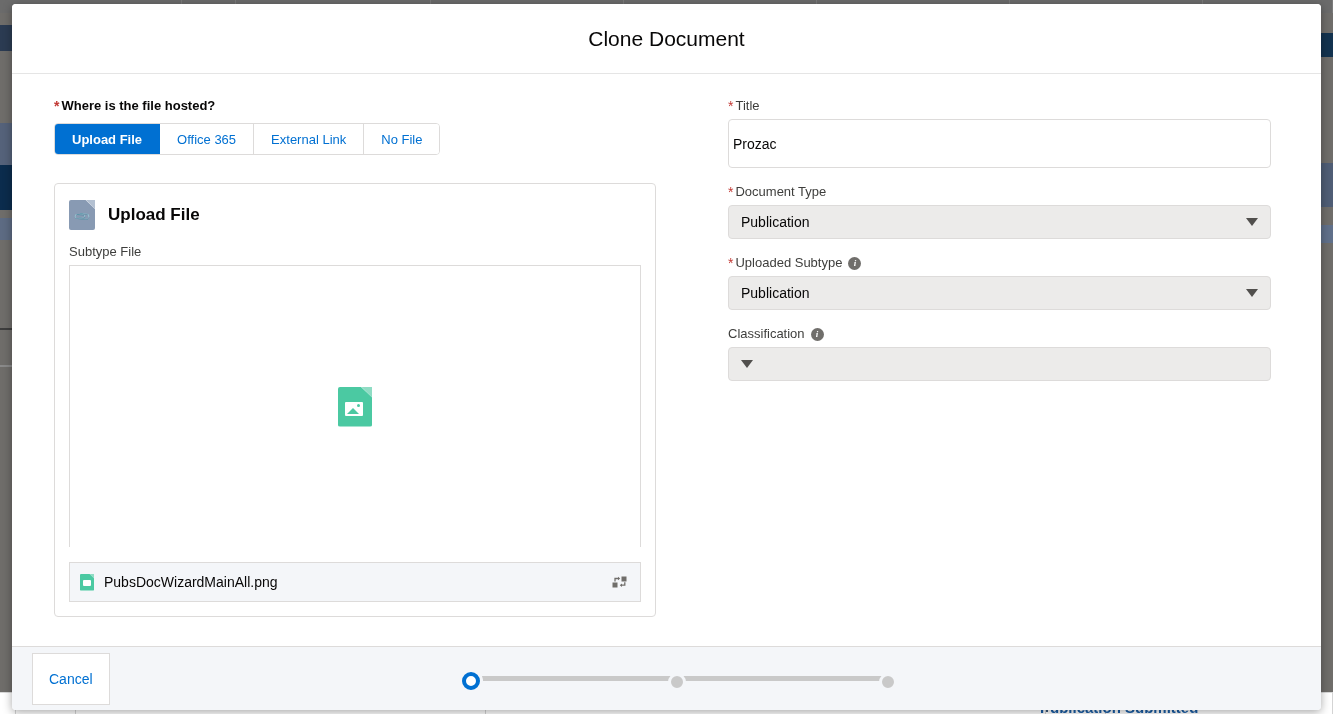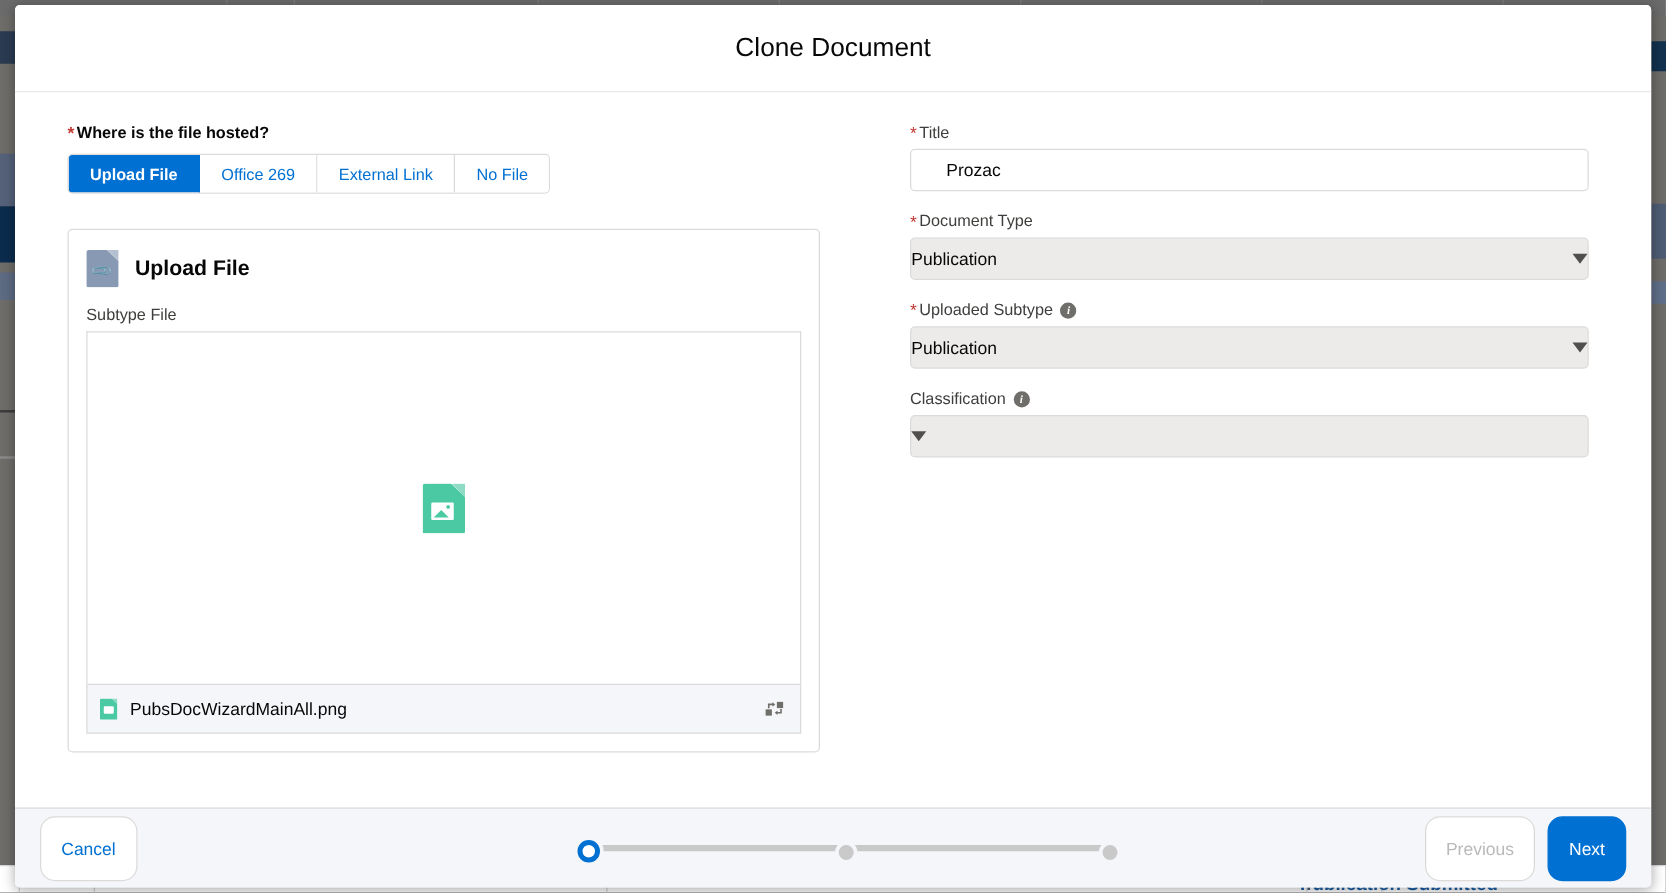--- a/index.html
+++ b/index.html
@@ -264,20 +264,21 @@
     background: #4bc9a2;
   }
 
   .file-row {
     border: 1px solid #dddbda;
     background: #f4f6f9;
     height: 40px;
     display: flex; align-items: center;
     padding: 0 12px 0 10px;
     gap: 10px;
+    margin-top: 15px;
   }
   .file-row-icon {
     position: relative;
     width: 14px; height: 17px;
     flex: 0 0 14px;
   }
   .file-row-icon .sheet {
     position: absolute; inset: 0;
     background: #4bc9a2;
     border-radius: 1px;
@@ -302,38 +303,38 @@
     width: 16px; height: 16px;
     position: relative;
     cursor: pointer;
     flex: 0 0 16px;
   }
 
   
   .field { margin-bottom: 16px; }
   .text-input {
     width: 100%;
-    height: 34px;
+    height: 49px;
     border: 1px solid #dddbda;
     border-radius: 4px;
-    padding: 0 28px;
+    padding: 0 4px;
     font-size: 14px;
     font-family: inherit;
     color: #080707;
     background: #fff;
     outline: none;
   }
   .select-box {
     width: 100%;
     height: 34px;
     border: 1px solid #dddbda;
     border-radius: 4px;
     background: #ecebea;
     display: flex; align-items: center;
-    padding: 0 0;
+    padding: 0 12px;
     font-size: 14px;
     color: #080707;
     cursor: pointer;
     position: relative;
   }
   .select-box .val { flex: 1; }
   .caret {
     width: 0; height: 0;
     border-left: 6px solid transparent;
     border-right: 6px solid transparent;
@@ -347,21 +348,21 @@
     background: #f4f6f9;
     border-top: 1px solid #dddbda;
     display: flex; align-items: center;
     padding: 0 20px;
     position: relative;
   }
   .btn {
     font-family: inherit;
     font-size: 14px;
     height: 52px;
-    border-radius: 12px;
+    border-radius: 0;
     padding: 0 16px;
     cursor: pointer;
     background: #fff;
     border: 1px solid #dddbda;
     color: #0070d2;
   }
   .btn.primary {
     background: #0070d2;
     border-color: #0070d2;
     color: #fff;
@@ -463,21 +464,21 @@
 
     <div class="col-left">
 
       <div class="field-label bold">
         <span class="req">*</span>
         <span>Where is the file hosted?</span>
       </div>
 
       <div class="btn-group">
         <button class="active">Upload File</button>
-        <button>Office 269</button>
+        <button>Office 365</button>
         <button>External Link</button>
         <button>No File</button>
       </div>
 
       <div class="upload-card">
 
         <div class="upload-card-head">
           <div class="doc-icon">
             <div class="sheet"></div>
             <div class="fold"></div>
@@ -567,19 +568,15 @@
   <div class="modal-footer">
     <button class="btn">Cancel</button>
 
     <div class="progress">
       <div class="progress-track"></div>
       <div class="step active" style="left:0px"></div>
       <div class="step" style="left:206px"></div>
       <div class="step" style="left:417px"></div>
     </div>
 
-    <div class="footer-right">
-      <button class="btn disabled">Previous</button>
-      <button class="btn primary">Next</button>
-    </div>
   </div>
 
 </div>
 
 </body></html>

